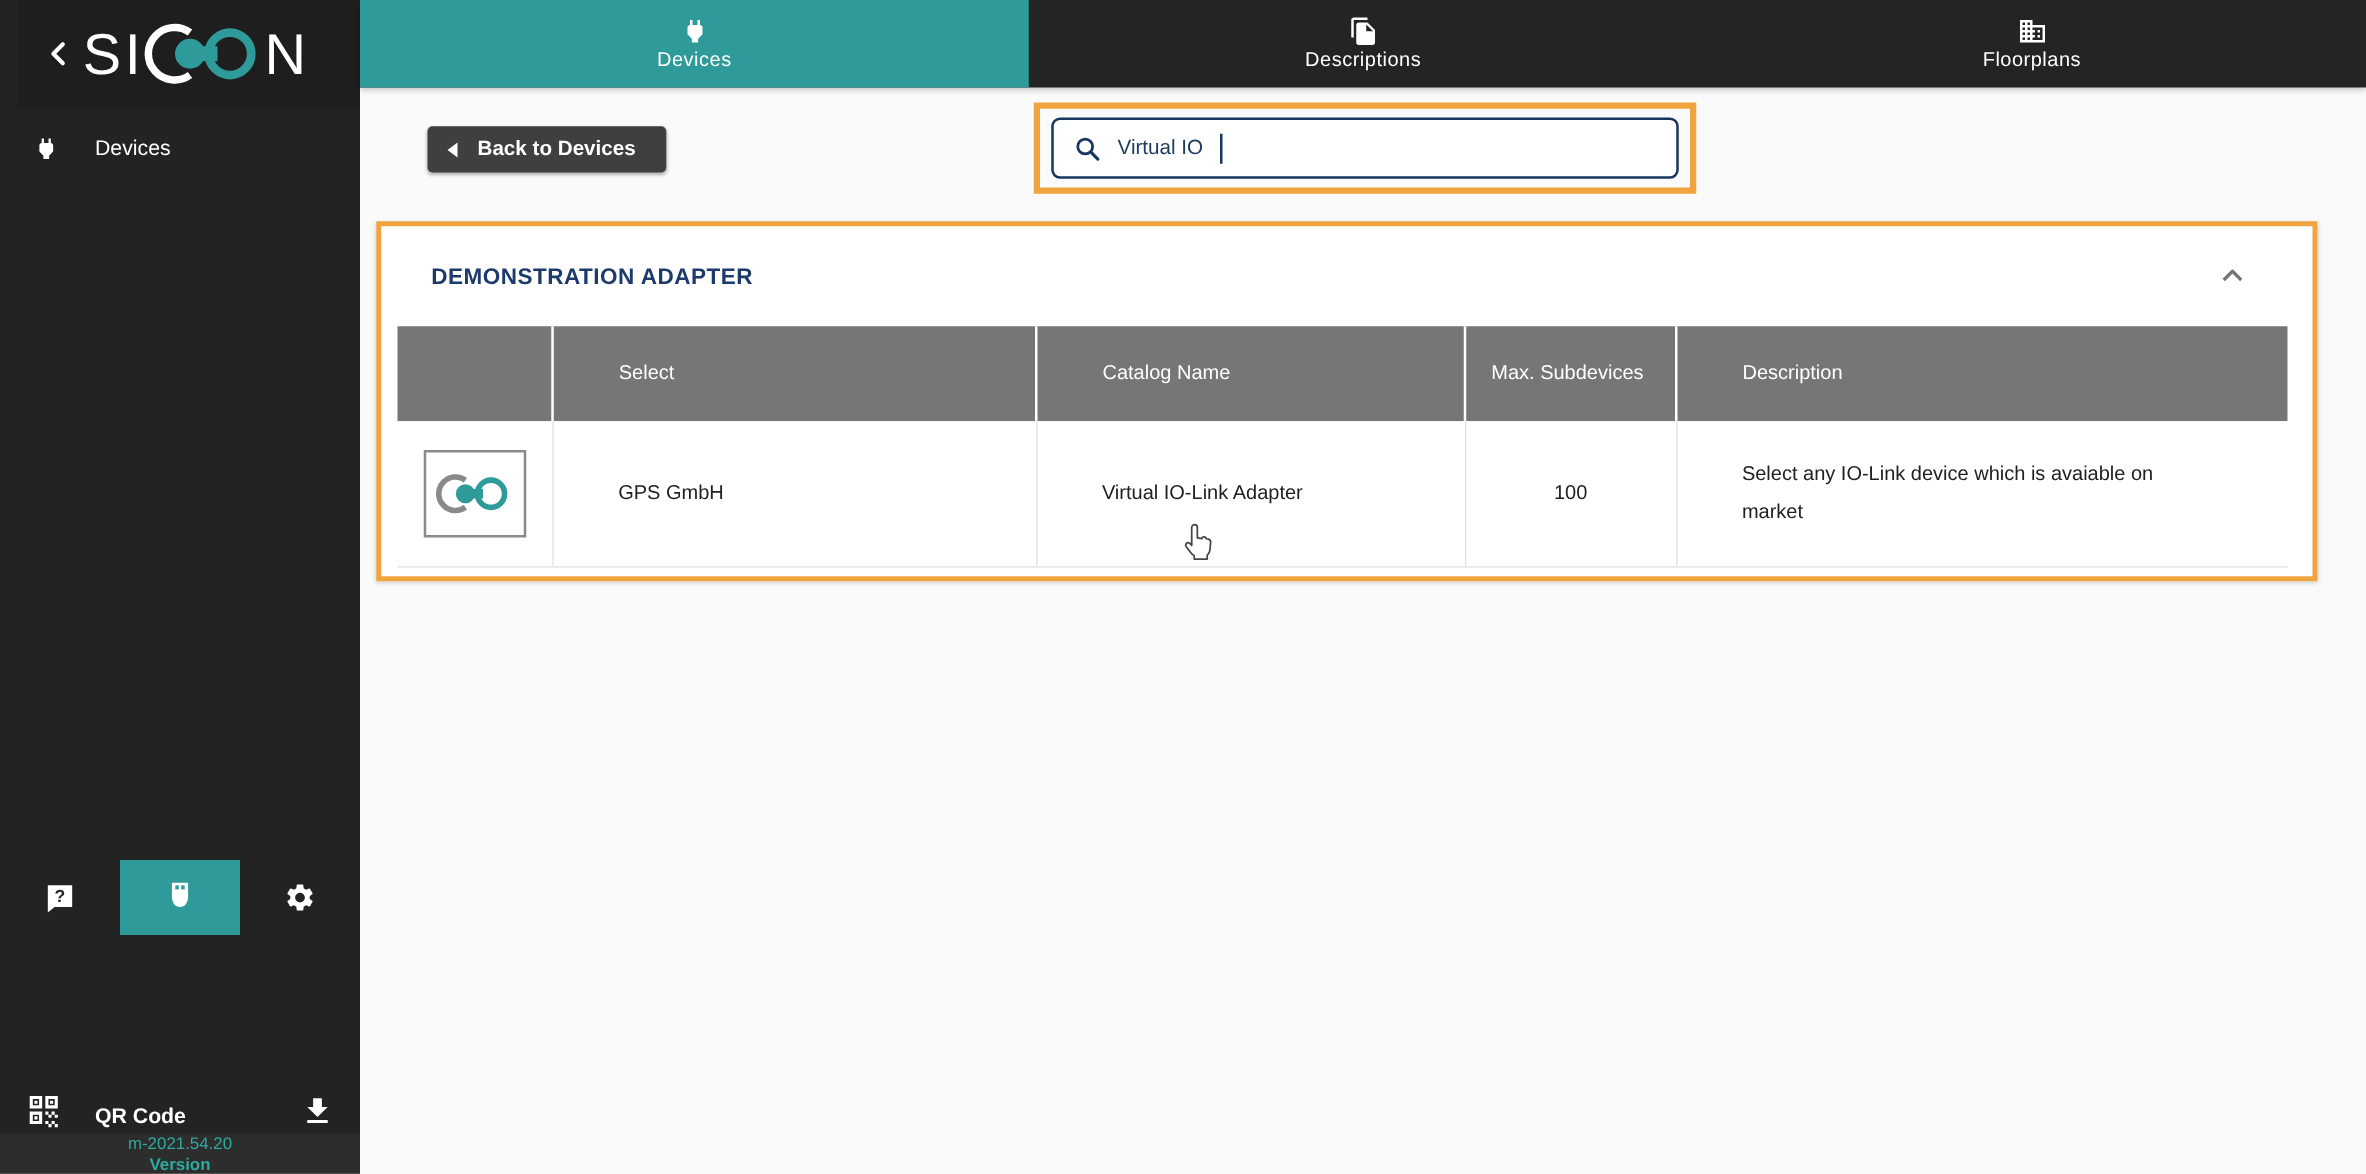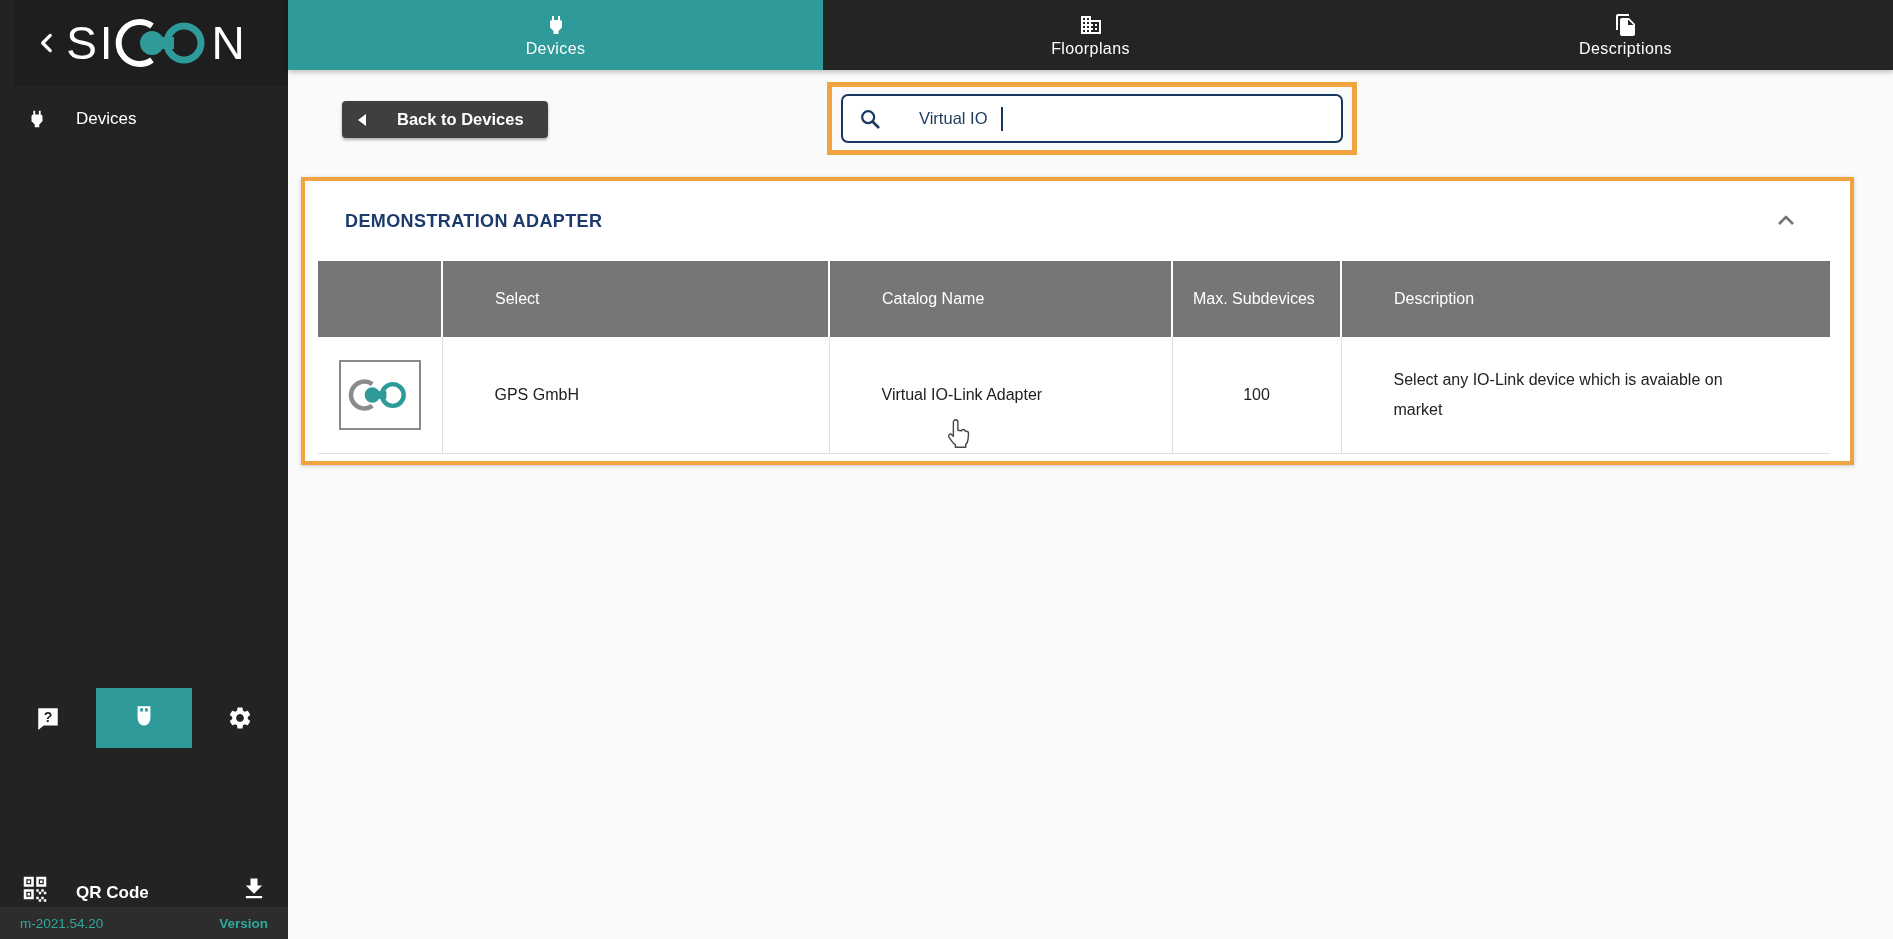--- a/index.html
+++ b/index.html
@@ -17,47 +17,47 @@
   .side-item-label { font-size:17px; color:#fff; }
 
   .tool-row { position:absolute; top:688px; left:0; width:288px; height:60px; display:flex; }
   .tool-cell { flex:1; display:flex; align-items:center; justify-content:center; cursor:pointer; }
   .tool-cell.active { background:#2f9a9a; }
   .user-row { position:absolute; top:772px; left:0; width:288px; height:54px; display:flex; align-items:center; padding:0 24px; }
   .user-name { flex:1; text-align:center; font-size:17px; color:#fff; }
   .qr-row { position:absolute; top:845px; left:0; width:288px; height:58px; display:flex; align-items:flex-end; padding:0 20px; }
   .qr-label { font-size:17px; font-weight:bold; color:#fff; margin-left:26px; flex:1; }
   .version-bar { position:absolute; bottom:0; left:0; width:288px; height:32px; background:#2d2d2d;
-                 display:flex; align-items:center; justify-content:space-between; padding:0 20px; }
+                 display:flex; align-items:center; justify-content:space-between; padding:0 20px;flex-direction:column; }
   .version-value { color:#2fa89e; font-size:13.5px; }
   .version-label { color:#2fa89e; font-size:13.5px; font-weight:bold; }
 
   
   .topnav { position:absolute; left:288px; top:0; width:1605px; height:70px; background:#242424;
             display:flex; box-shadow:0 2px 5px rgba(0,0,0,.25); z-index:5; }
   .tab { flex:1; display:flex; flex-direction:column; align-items:center; justify-content:center;
          gap:3px; color:#fff; cursor:pointer; }
   .tab.active { background:#2f9a9a; }
   .tab-label { font-size:16px; letter-spacing:.4px; }
 
   
   .content { position:absolute; left:288px; top:70px; width:1605px; height:869px; }
 
   .back-btn { position:absolute; left:54px; top:31px; height:37px; background:#3f3f3f; color:#fff;
               border:none; border-radius:4px; font-family:inherit; font-size:16.5px; font-weight:bold;
-              padding:0 24px 0 16px; display:flex; align-items:center; gap:31px; cursor:pointer;
+              padding:0 24px 0 16px; display:flex; align-items:center; gap:16px; cursor:pointer;
               box-shadow:0 2px 3px rgba(0,0,0,.3); }
   .back-arrow { width:0; height:0; border-top:6px solid transparent; border-bottom:6px solid transparent;
                 border-right:8px solid #fff; }
 
   .search-annotation { position:absolute; left:539px; top:12px; width:530px; height:73px;
                        border:5px solid #f0a43f; display:flex; align-items:center; justify-content:center; background:#fafafa; }
   .search-box { width:502px; height:49px; border:2px solid #17375e; border-radius:7px; background:#fff;
                 display:flex; align-items:center; padding-left:16px; gap:13px; }
-  .search-text { font-size:16.5px; color:#1d3a5f;margin-left:25px; }
+  .search-text { font-size:16.5px; color:#1d3a5f; }
   .caret { width:2px; height:24px; background:#17375e; margin-left:1px; }
 
   .card-annotation { position:absolute; left:13px; top:107px; width:1553px; height:288px;
                      border:4px solid #f0a43f; background:#fff; box-shadow:0 1px 4px rgba(0,0,0,.2); }
   .card-head { height:80px; display:flex; align-items:center; padding:0 52px 0 40px; }
   .card-title { color:#1c3a6b; font-size:18px; font-weight:bold; letter-spacing:.4px; flex:1; }
 
   table.adapter { border-collapse:collapse; table-layout:fixed; width:1512px; margin-left:13px; }
   table.adapter th { background:#767676; color:#fff; font-weight:normal; font-size:16px; height:76px;
                      text-align:left; padding-left:52px; border-left:2px solid #fff; vertical-align:middle; }
@@ -140,30 +140,30 @@
 
 <div class="topnav">
   <div class="tab active">
     <svg width="24" height="24" viewBox="0 0 24 24">
         <path fill="#fff" d="M16.01 7L16 3h-2v4h-4V3H8v4h-.01C7 6.99 6 7.99 6 8.99v5.49L9.5 18v3h5v-3l3.5-3.51v-5.5c0-1-1-2-1.99-1.99z"></path>
       </svg>
     <span class="tab-label">Devices</span>
   </div>
   <div class="tab">
     <svg width="24" height="24" viewBox="0 0 24 24">
-        <path fill="#fff" d="M12 7V3H2v18h20V7H12zM6 19H4v-2h2v2zm0-4H4v-2h2v2zm0-4H4V9h2v2zm0-4H4V5h2v2zm4 12H8v-2h2v2zm0-4H8v-2h2v2zm0-4H8V9h2v2zm0-4H8V5h2v2zm10 12h-8v-2h2v-2h-2v-2h2v-2h-2V9h8v10zm-2-8h-2v2h2v-2zm0 4h-2v2h2v-2z"></path>
-      </svg>
-    <span class="tab-label">Floorplans</span>
+        <path fill="#fff" d="M15 1H4c-1.1 0-2 .9-2 2v14h2V3h11V1z"></path>
+        <path fill="#fff" d="M8 5c-1.1 0-2 .9-2 2v14c0 1.1.9 2 2 2h11c1.1 0 2-.9 2-2V11l-6-6H8zm6 1.5L19.5 12H14V6.5z"></path>
+      </svg>
+    <span class="tab-label">Descriptions</span>
   </div>
   <div class="tab">
     <svg width="24" height="24" viewBox="0 0 24 24">
-        <path fill="#fff" d="M15 1H4c-1.1 0-2 .9-2 2v14h2V3h11V1z"></path>
-        <path fill="#fff" d="M8 5c-1.1 0-2 .9-2 2v14c0 1.1.9 2 2 2h11c1.1 0 2-.9 2-2V11l-6-6H8zm6 1.5L19.5 12H14V6.5z"></path>
-      </svg>
-    <span class="tab-label">Descriptions</span>
+        <path fill="#fff" d="M12 7V3H2v18h20V7H12zM6 19H4v-2h2v2zm0-4H4v-2h2v2zm0-4H4V9h2v2zm0-4H4V5h2v2zm4 12H8v-2h2v2zm0-4H8v-2h2v2zm0-4H8V9h2v2zm0-4H8V5h2v2zm10 12h-8v-2h2v-2h-2v-2h2v-2h-2V9h8v10zm-2-8h-2v2h2v-2zm0 4h-2v2h2v-2z"></path>
+      </svg>
+    <span class="tab-label">Floorplans</span>
   </div>
 </div>
 
 <div class="content">
 
   <button class="back-btn">
     <span class="back-arrow"></span>
     <span>Back to Devices</span>
   </button>
 

